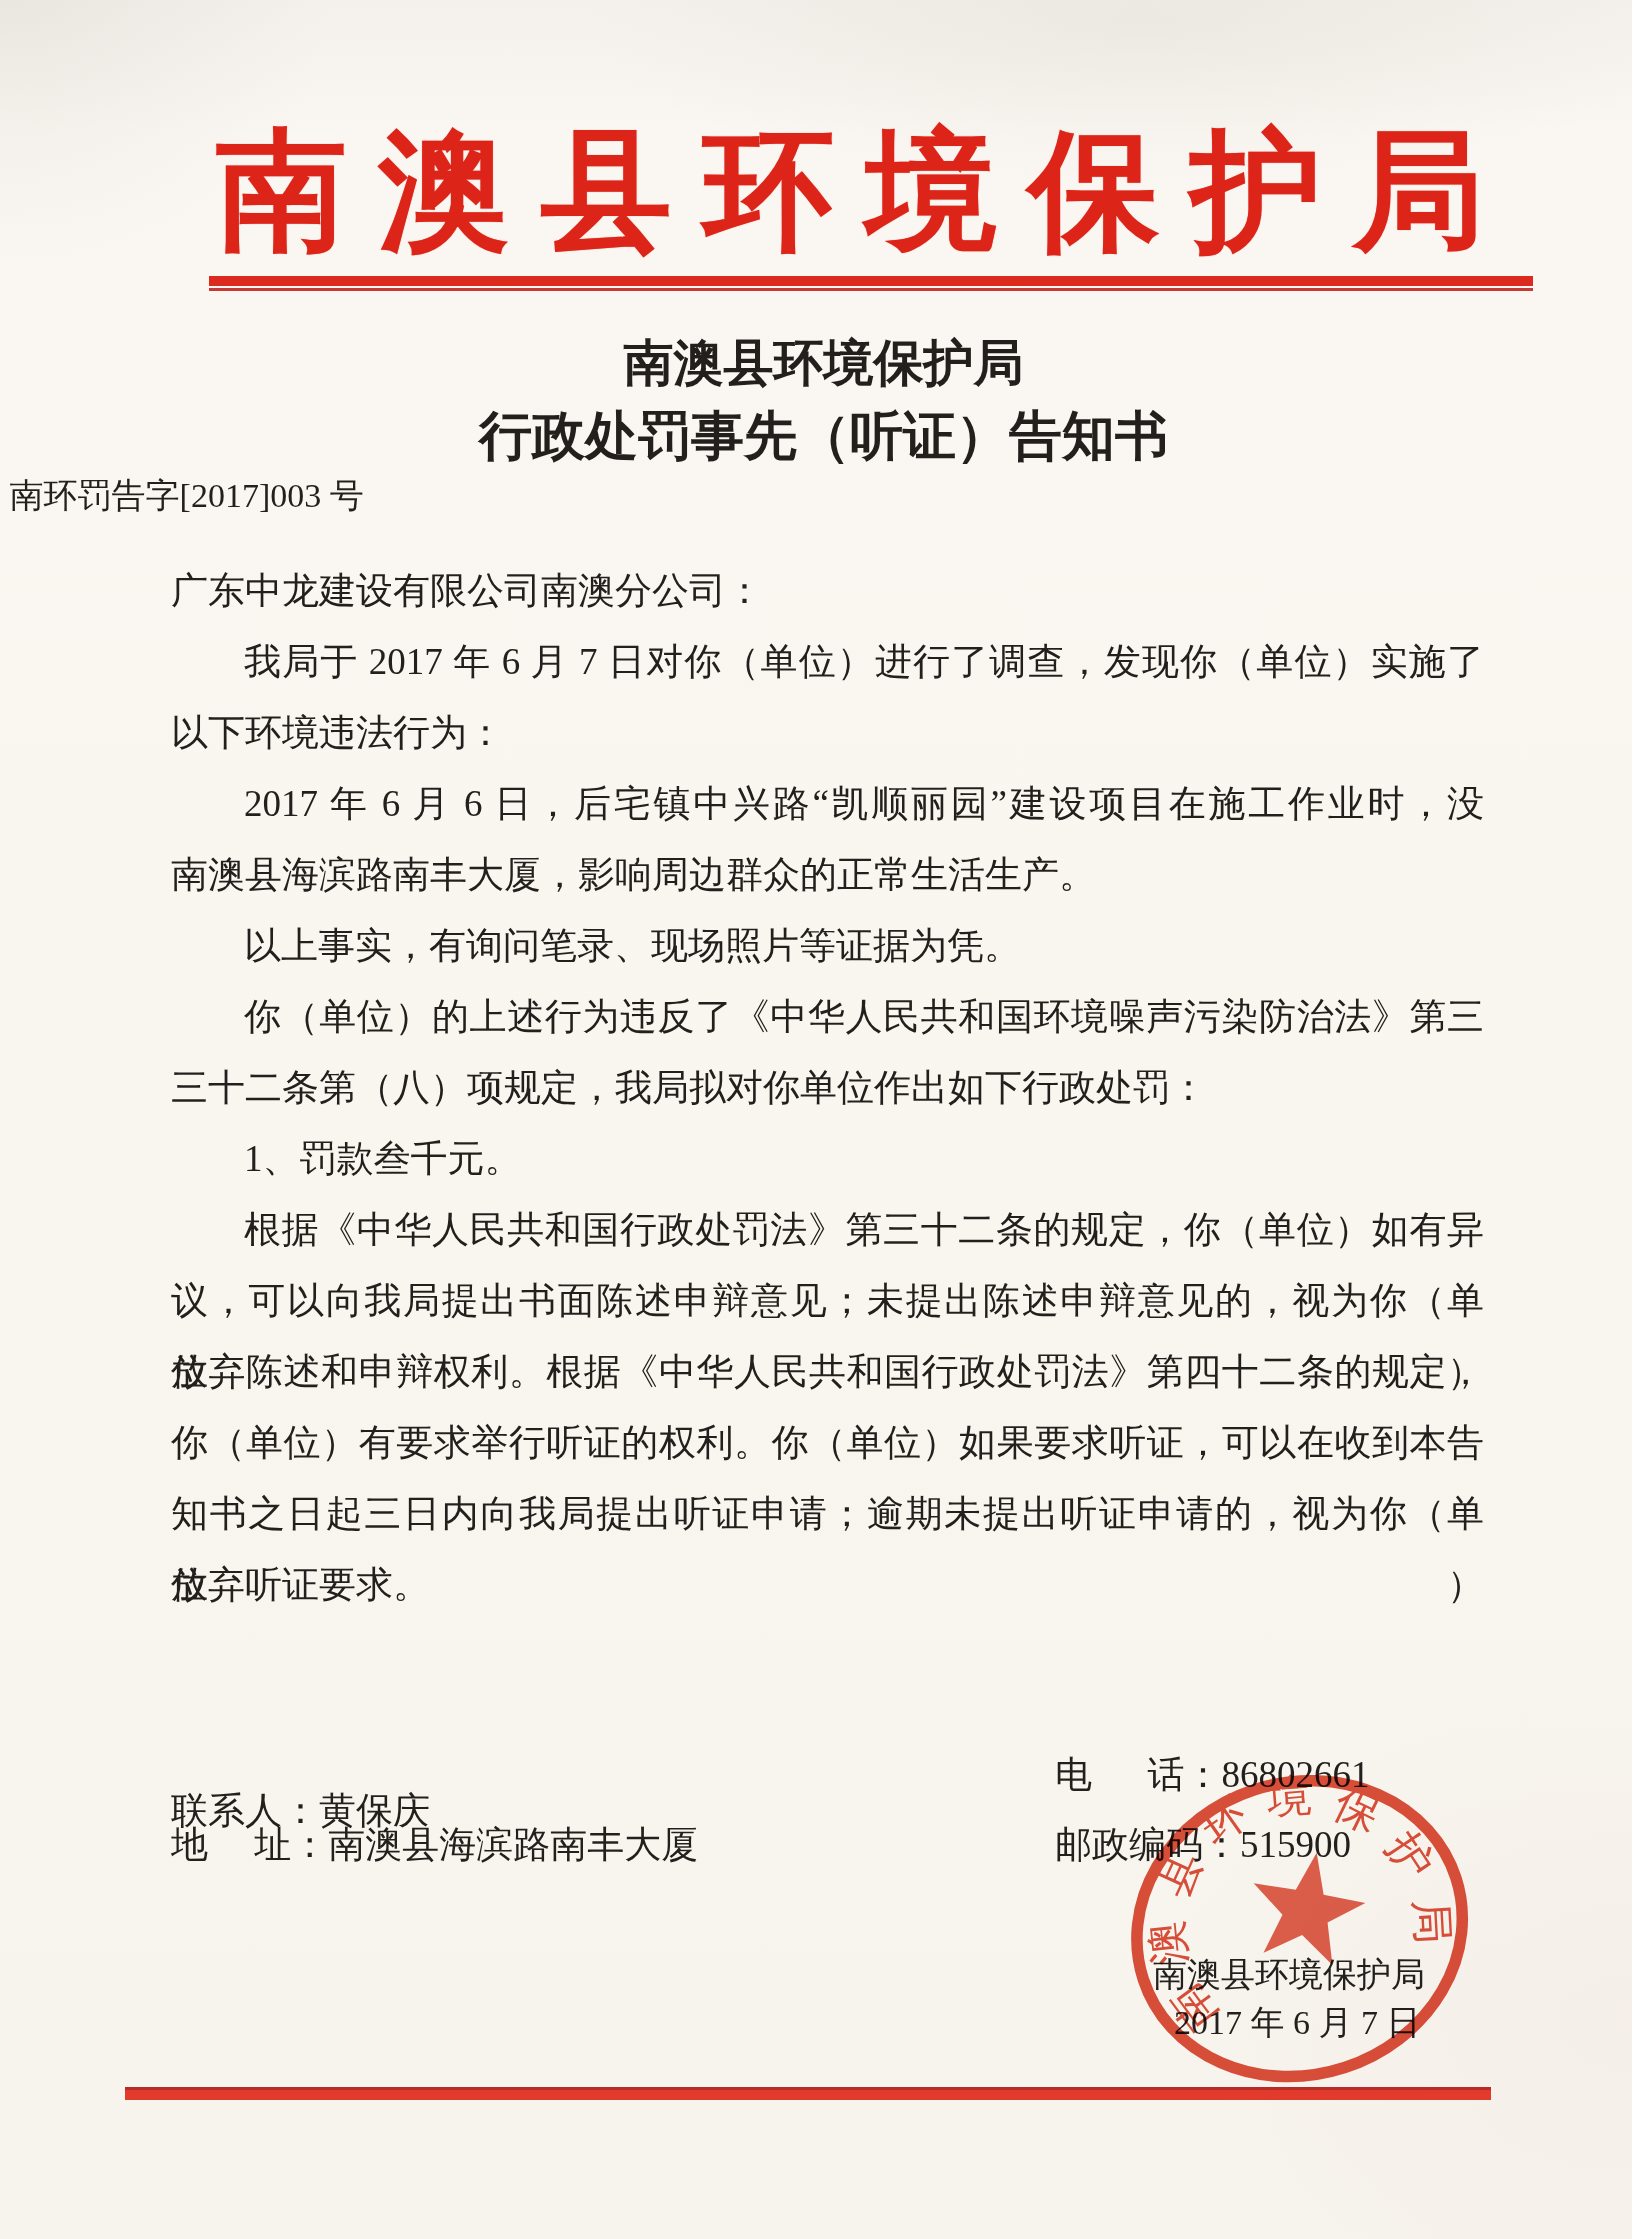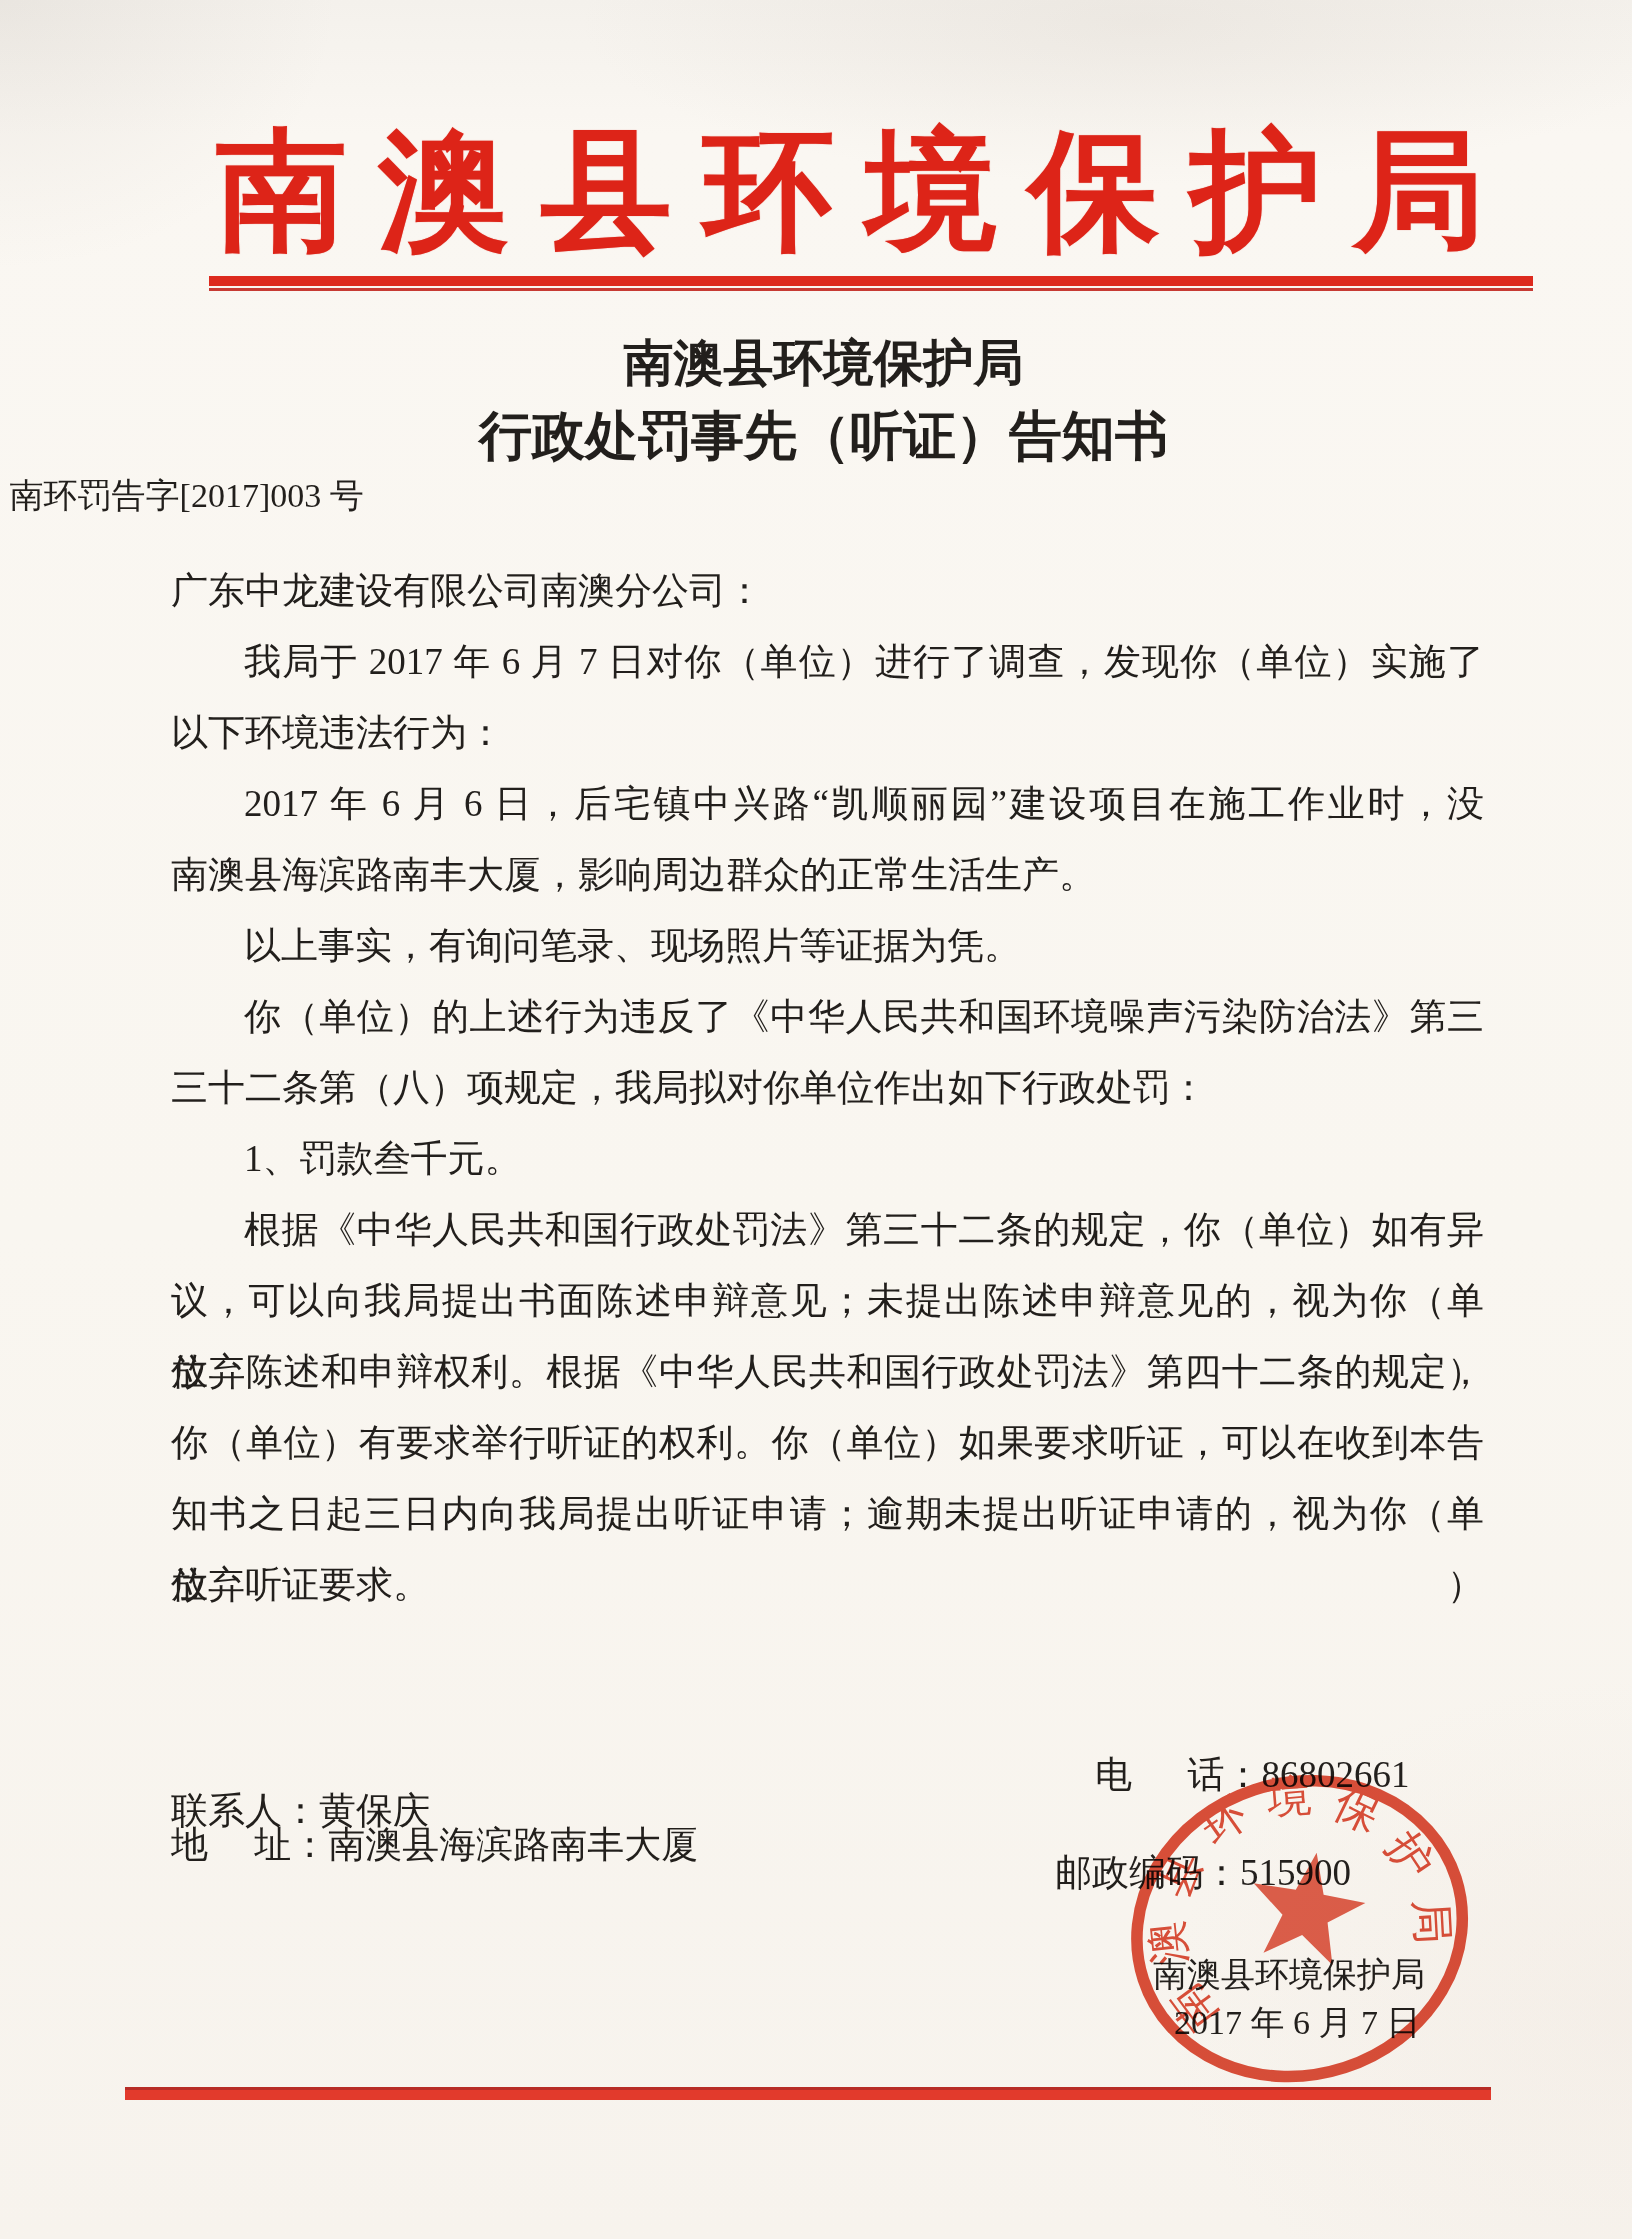--- a/index.html
+++ b/index.html
@@ -52,23 +52,23 @@
   .body-block{
     position:absolute;left:171px;top:555px;width:1313px;
     font-size:37px;line-height:71px;
   }
   .line{height:71px;overflow:visible;}
   .line.indent{padding-left:73px;}
   .line.full{text-align:justify;text-align-last:justify;}
   
   .contact-row{position:absolute;font-size:37px;line-height:42px;white-space:pre;}
   .c-left1{left:171px;top:1754px;margin-top:36px;}
-  .c-right1{left:1055px;top:1754px;margin-left:40px;}
+  .c-right1{left:1055px;top:1754px;}
   .c-left2{left:171px;top:1824px;}
-  .c-right2{left:1055px;top:1824px;margin-top:28px;}
+  .c-right2{left:1055px;top:1824px;}
   
   .sig-org{position:absolute;left:1153px;top:1952px;font-size:34px;white-space:pre;}
   .sig-date{position:absolute;left:1174px;top:2000px;font-size:34px;white-space:pre;}
   
   .seal{
     position:absolute;left:1117px;top:1770px;width:370px;height:323px;
     mix-blend-mode:multiply;filter:blur(0.4px);
   }
 </style>
 </head>

